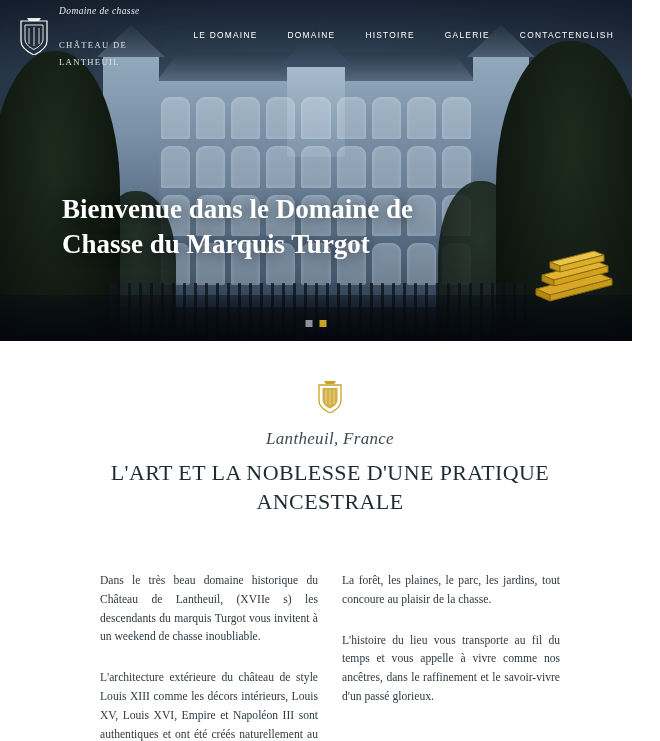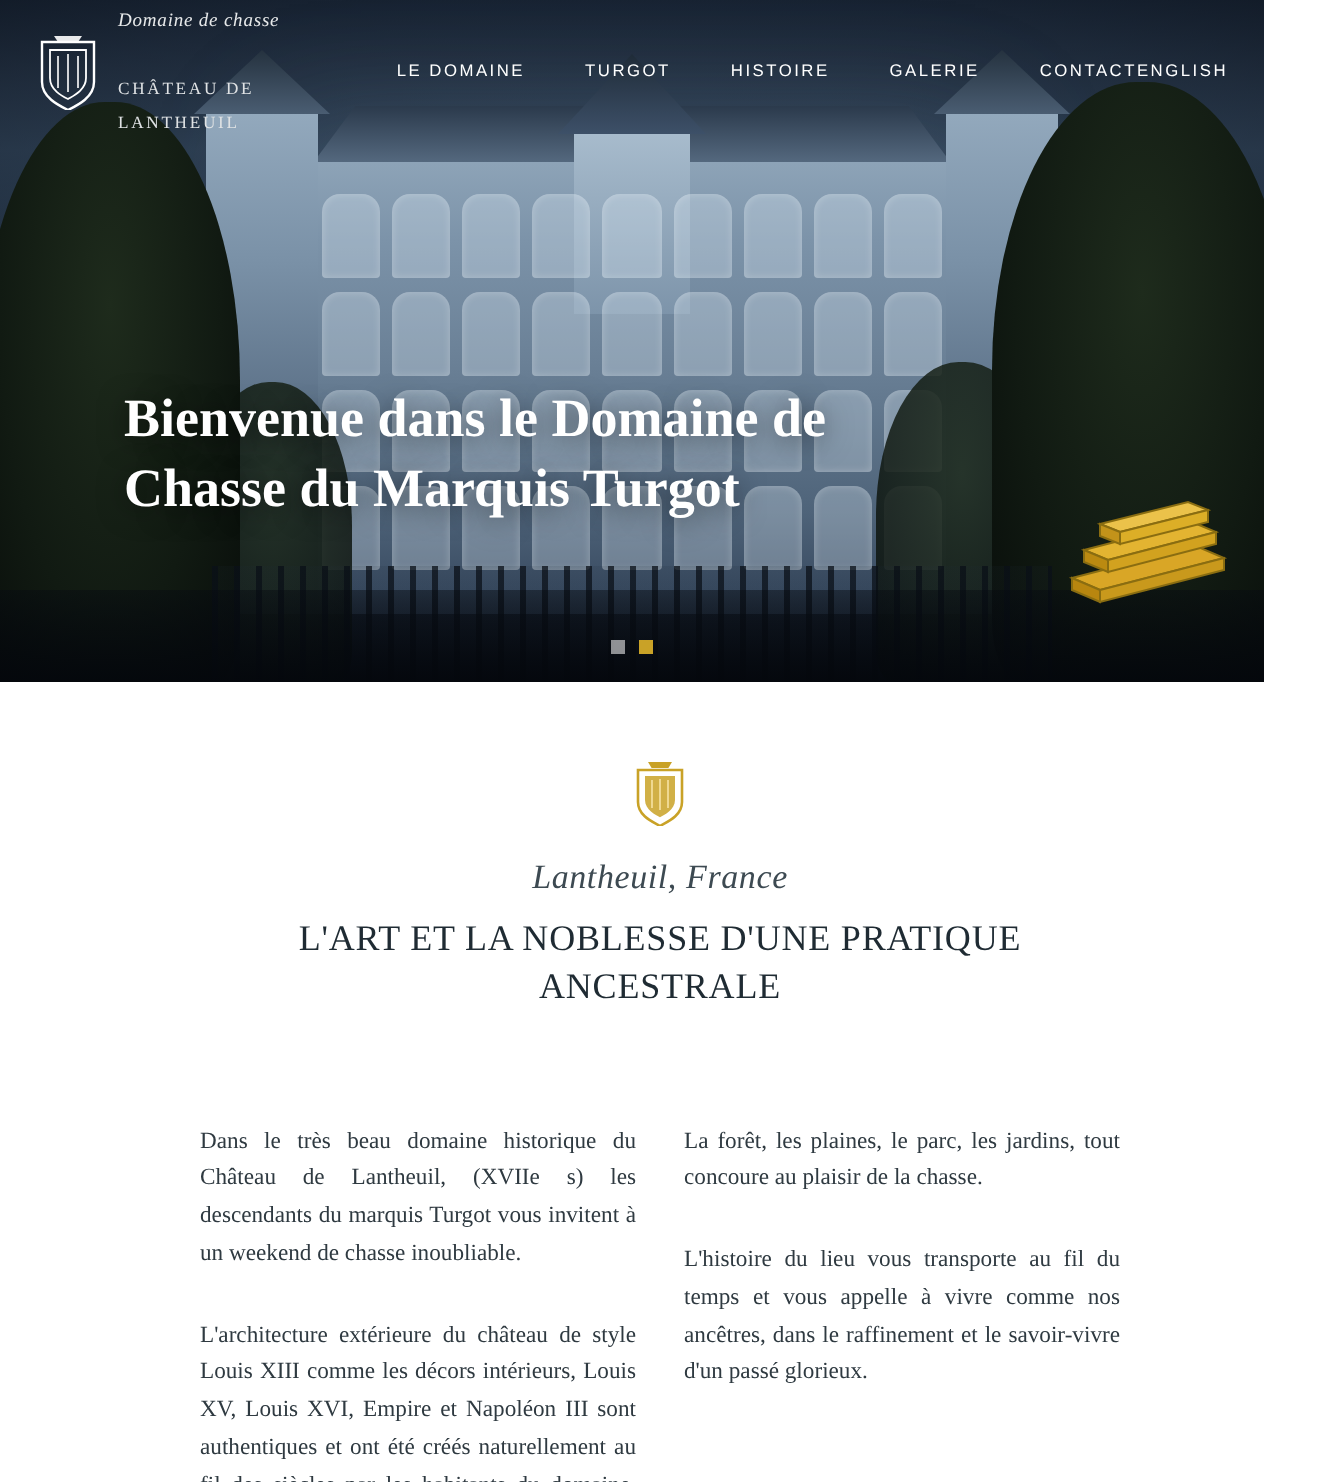--- a/index.html
+++ b/index.html
@@ -174,21 +174,21 @@
   .place {
     text-align:center;
     font-style:italic;
     font-size:17px;
     color:#3d4a52;
     margin-top:16px;
     letter-spacing:.3px;
   }
   .section-title {
     text-align:center;
-    font-size:18px;
+    font-size:22px;
     letter-spacing:.4px;
     color:#1f2b33;
     margin:9px auto 0;
     line-height:1.32;
     max-width:470px;
     font-weight:normal;
   }
   .cols {
     display:flex;
     gap:24px;
@@ -272,21 +272,21 @@
       </span>
       <span class="brand-txt">
         <span class="brand-l1">Domaine de chasse</span><br>
         <br>
         <span class="brand-l3">CHÂTEAU DE LANTHEUIL</span>
       </span>
     </div>
 
     <nav class="mainnav">
       <a href="#">LE DOMAINE</a>
-      <a href="#">TURGOT</a>
+      <a href="#">DOMAINE</a>
       <a href="#">HISTOIRE</a>
       <a href="#">GALERIE</a>
       <a href="#">CONTACT</a>
     </nav>
 
     <a href="#" class="lang" style="text-decoration:none;">ENGLISH</a>
   </div>
 
   <h1 class="hero-title">Bienvenue dans le Domaine de Chasse du Marquis Turgot</h1>
 

